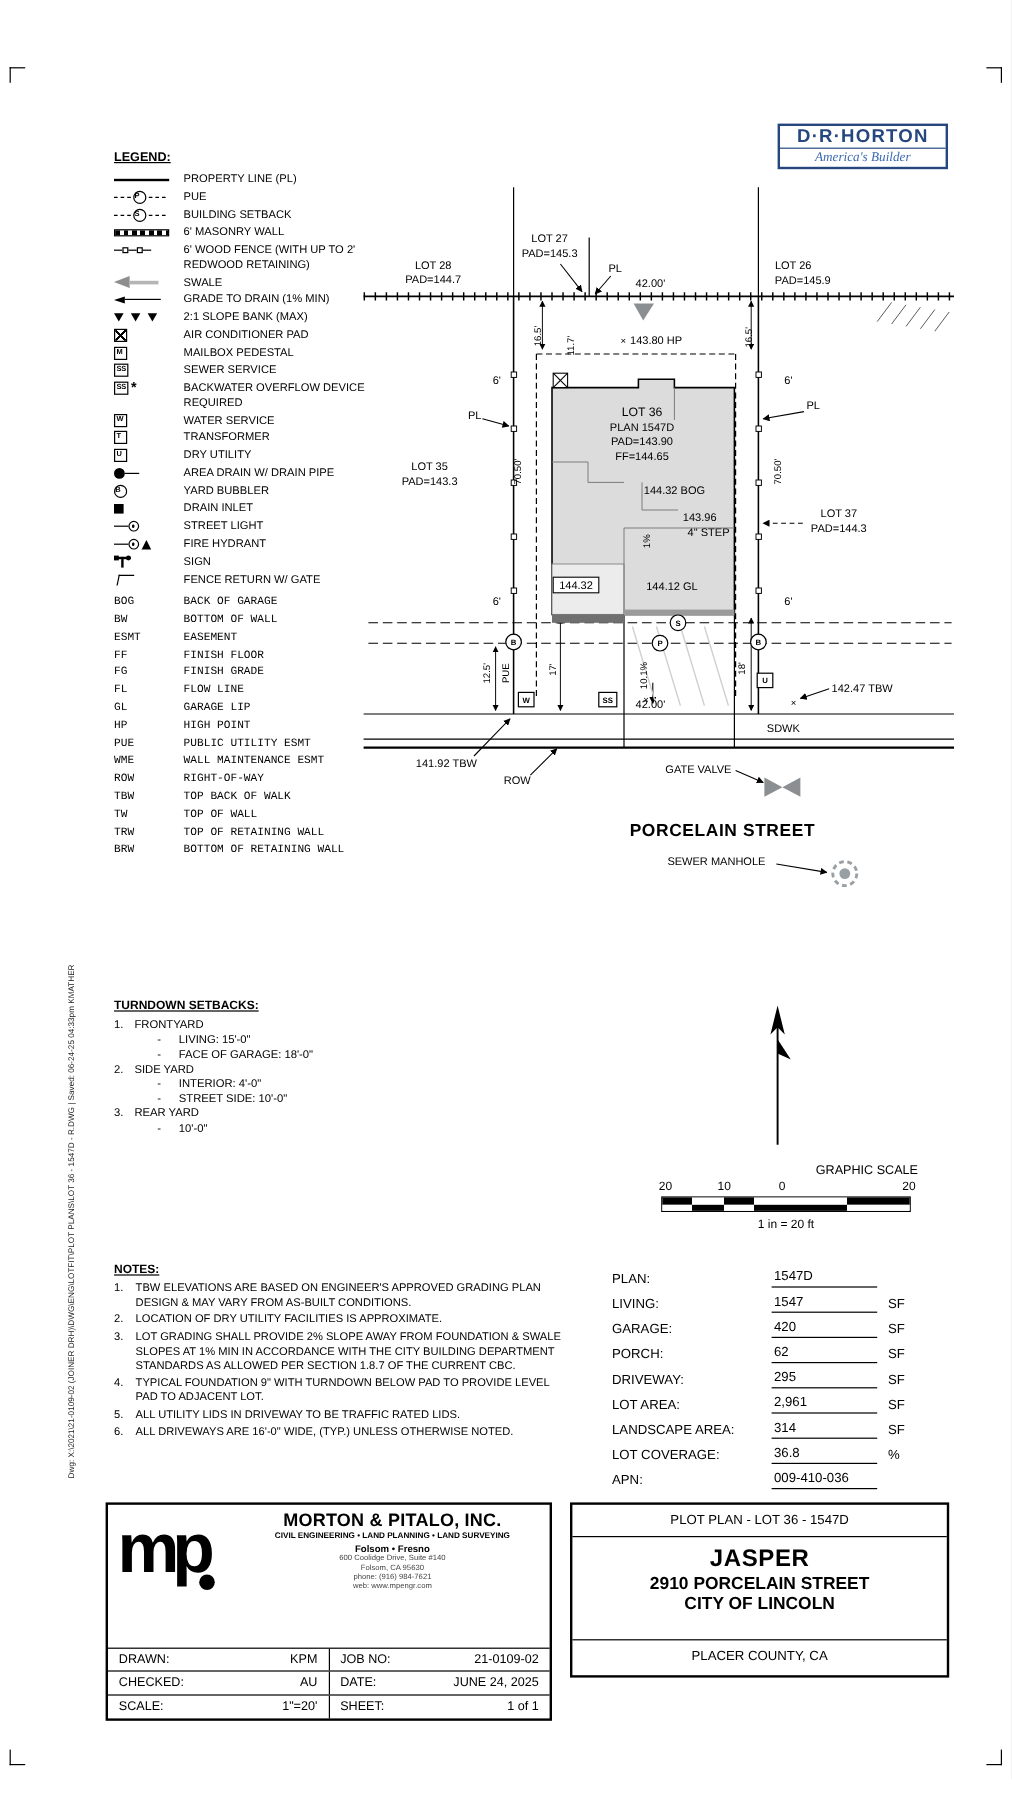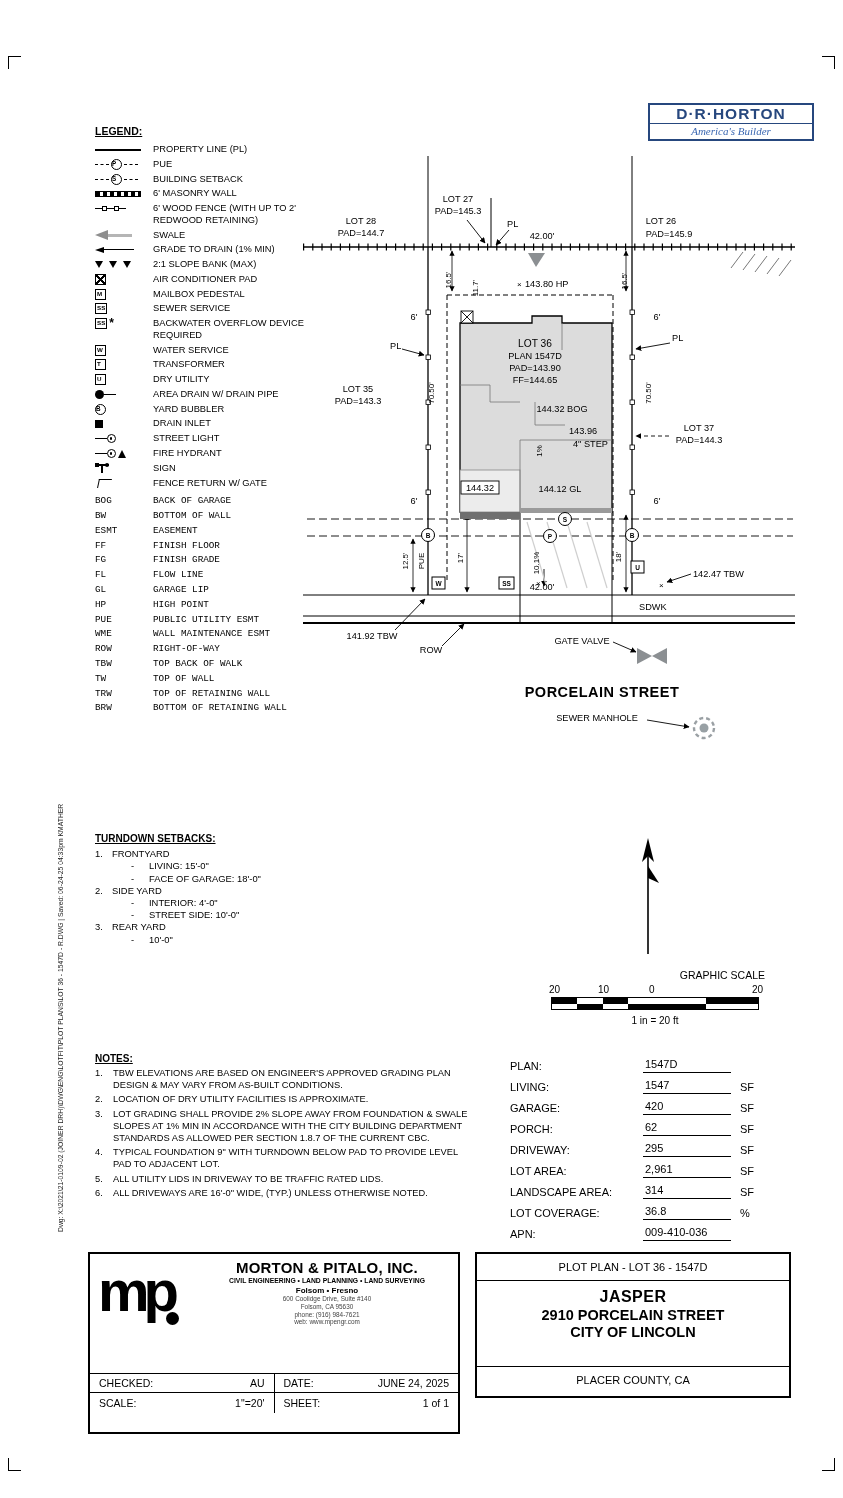--- a/index.html
+++ b/index.html
@@ -11,21 +11,21 @@
   
   .cm{position:absolute;width:13px;height:13px;}
   .cm.tl{left:8px;top:56px;border-left:1.2px solid #000;border-top:1.2px solid #000;}
   .cm.tr{left:822px;top:56px;border-right:1.2px solid #000;border-top:1.2px solid #000;}
   .cm.bl{left:8px;top:1458px;border-left:1.2px solid #000;border-bottom:1.2px solid #000;}
   .cm.br{left:822px;top:1458px;border-right:1.2px solid #000;border-bottom:1.2px solid #000;}
 
   .side-text{position:absolute;left:57px;top:1232px;transform-origin:0 0;transform:rotate(-90deg);font-size:6.8px;color:#222;white-space:nowrap;width:430px;}
 
   
-  .brand{left:648px;top:103px;width:166px;height:38px;border:2px solid #26477e;background:#fff;}
+  .brand{left:648px;top:103px;width:142px;height:38px;border:2px solid #26477e;background:#fff;}
   .brand-name{font-size:15.5px;font-weight:bold;color:#26477e;text-align:center;letter-spacing:1px;border-bottom:1.2px solid #26477e;line-height:18px;}
   .brand-tag{font-family:"Liberation Serif",serif;font-style:italic;font-size:11px;color:#3a67b2;text-align:center;line-height:15px;}
 
   
   .lg{position:absolute;left:95px;top:125px;width:220px;}
   .lg-title{font-size:10.5px;font-weight:bold;text-decoration:underline;margin-bottom:7px;}
   .lg-row{display:flex;align-items:flex-start;margin-bottom:3.2px;min-height:11.5px;}
   .lg-sym{flex:0 0 58px;display:flex;align-items:center;height:11px;position:relative;}
   .lg-label{font-size:9.3px;line-height:11.6px;}
   .lg-sym i,.lg-sym b,.lg-sym u{display:inline-block;font-style:normal;text-decoration:none;}
@@ -116,21 +116,21 @@
   .firm-loc{font-size:8px;font-weight:bold;margin-top:2px;}
   .firm-addr{font-size:6.4px;color:#444;line-height:7.8px;}
   .tb-fields{position:absolute;left:0;right:0;bottom:0;height:59px;border-top:1.5px solid #000;}
   .tb-frow{display:flex;height:19.3px;border-bottom:1px solid #000;}
   .tb-frow:last-child{border-bottom:none;}
   .tb-cell{flex:1;display:flex;justify-content:space-between;align-items:center;padding:0 9px;font-size:10.5px;}
   .tb-cell.r{border-left:1px solid #000;}
   .tb-right{left:475px;top:1252px;width:316px;height:146px;border:2px solid #000;background:#fff;}
   .tbr-top{height:27px;border-bottom:1.5px solid #000;display:flex;align-items:center;justify-content:center;font-size:11px;}
   .tbr-mid{height:85px;text-align:center;padding-top:7px;}
-  .tbr-name{font-size:16px;font-weight:bold;letter-spacing:.5px;}
+  .tbr-name{font-size:20px;font-weight:bold;letter-spacing:.5px;}
   .tbr-addr,.tbr-city{font-size:14.5px;font-weight:bold;margin-top:1px;}
   .tbr-bottom{height:27px;border-top:1.5px solid #000;display:flex;align-items:center;justify-content:center;font-size:11px;}
 </style>
 </head>
 <body>
 
 <div class="page">
 
   <i class="cm tl"></i>
   <i class="cm tr"></i>
@@ -666,20 +666,30 @@
       <div class="firm-services">CIVIL ENGINEERING • LAND PLANNING • LAND SURVEYING</div>
       <div class="firm-loc">Folsom  •  Fresno</div>
       <div class="firm-addr">600 Coolidge Drive, Suite #140</div>
       <div class="firm-addr">Folsom, CA 95630</div>
       <div class="firm-addr">phone: (916) 984-7621</div>
       <div class="firm-addr">web: www.mpengr.com</div>
     </div>
     <div class="tb-fields">
       <div class="tb-frow">
         <div class="tb-cell">
+          <span>DRAWN:</span>
+          <span>KPM</span>
+        </div>
+        <div class="tb-cell r">
+          <span>JOB NO:</span>
+          <span>21-0109-02</span>
+        </div>
+      </div>
+      <div class="tb-frow">
+        <div class="tb-cell">
           <span>CHECKED:</span>
           <span>AU</span>
         </div>
         <div class="tb-cell r">
           <span>DATE:</span>
           <span>JUNE 24, 2025</span>
         </div>
       </div>
       <div class="tb-frow">
         <div class="tb-cell">

